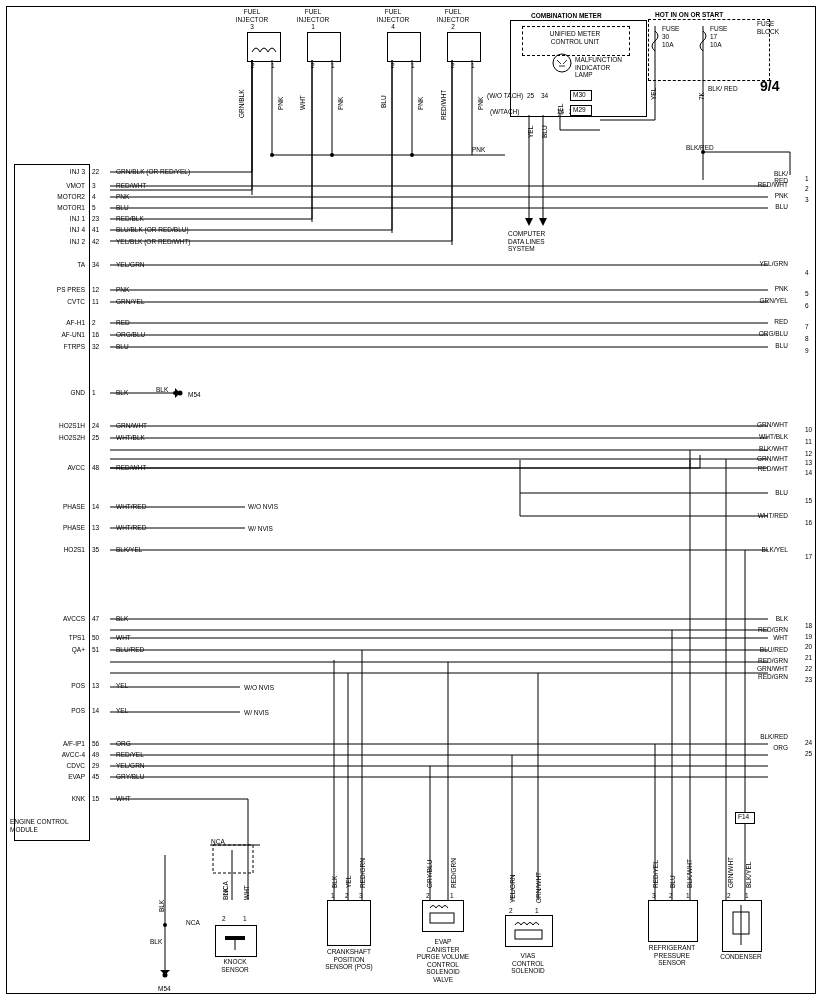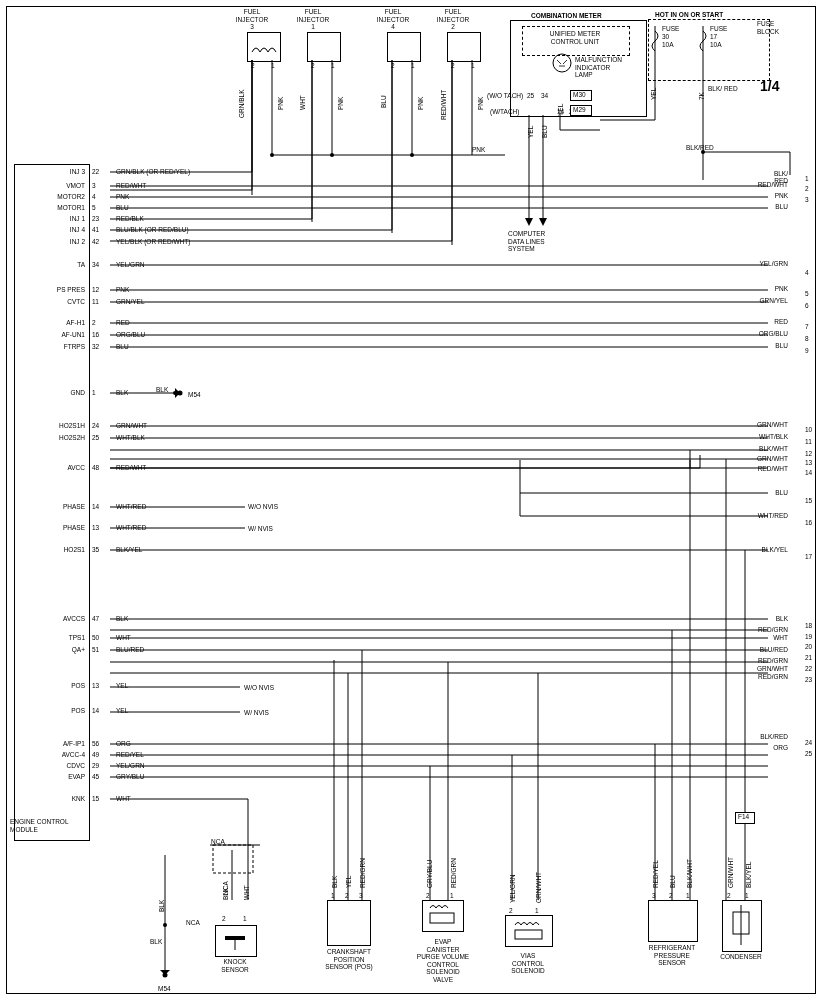--- a/index.html
+++ b/index.html
@@ -23,21 +23,21 @@
 </head>
 <body>
 
 <div id="sheet">
 
   <div class="ln h" style="left:6px;top:6px;width:810px;"></div>
   <div class="ln h" style="left:6px;top:993px;width:810px;"></div>
   <div class="ln v" style="left:6px;top:6px;height:988px;"></div>
   <div class="ln v" style="left:815px;top:6px;height:988px;"></div>
 
-  <div class="pagenum" style="left:760px;top:78px;">1/4</div>
+  <div class="pagenum" style="left:760px;top:78px;">9/4</div>
 
   <div class="ttl" style="left:222px;top:8px;width:60px;">FUEL
 INJECTOR
 3</div>
   <div class="box" style="left:247px;top:32px;width:32px;height:28px;"></div>
   <svg width="822" height="1000">
     <path d="M252 52 q4 -8 8 0 q4 -8 8 0 q4 -8 8 0" fill="none" stroke="#000" stroke-width="1"></path>
     <path d="M312 52 q4 -8 8 0 q4 -8 8 0 q4 -8 8 0" fill="none" stroke="#000" stroke-width="1"></path>
     <path d="M392 52 q4 -8 8 0 q4 -8 8 0 q4 -8 8 0" fill="none" stroke="#000" stroke-width="1"></path>
     <path d="M452 52 q4 -8 8 0 q4 -8 8 0 q4 -8 8 0" fill="none" stroke="#000" stroke-width="1"></path>

